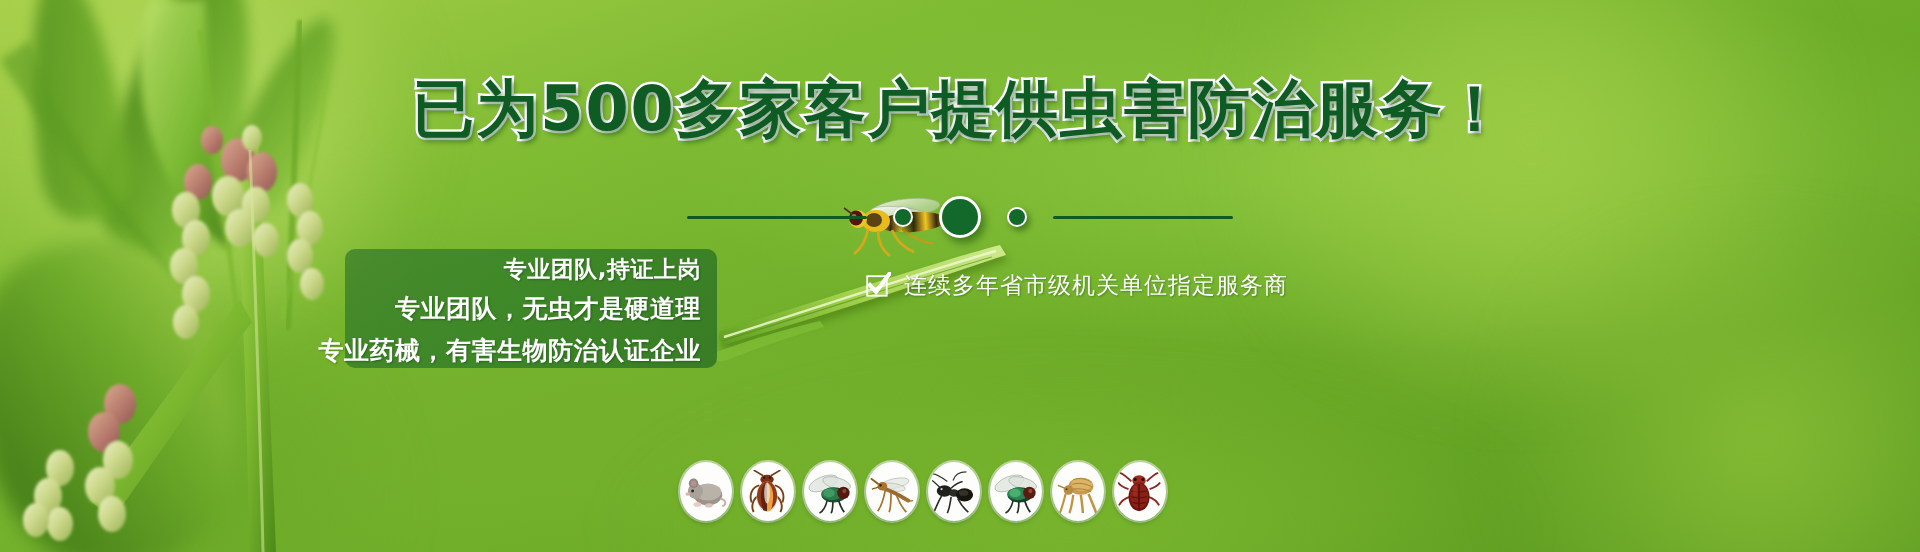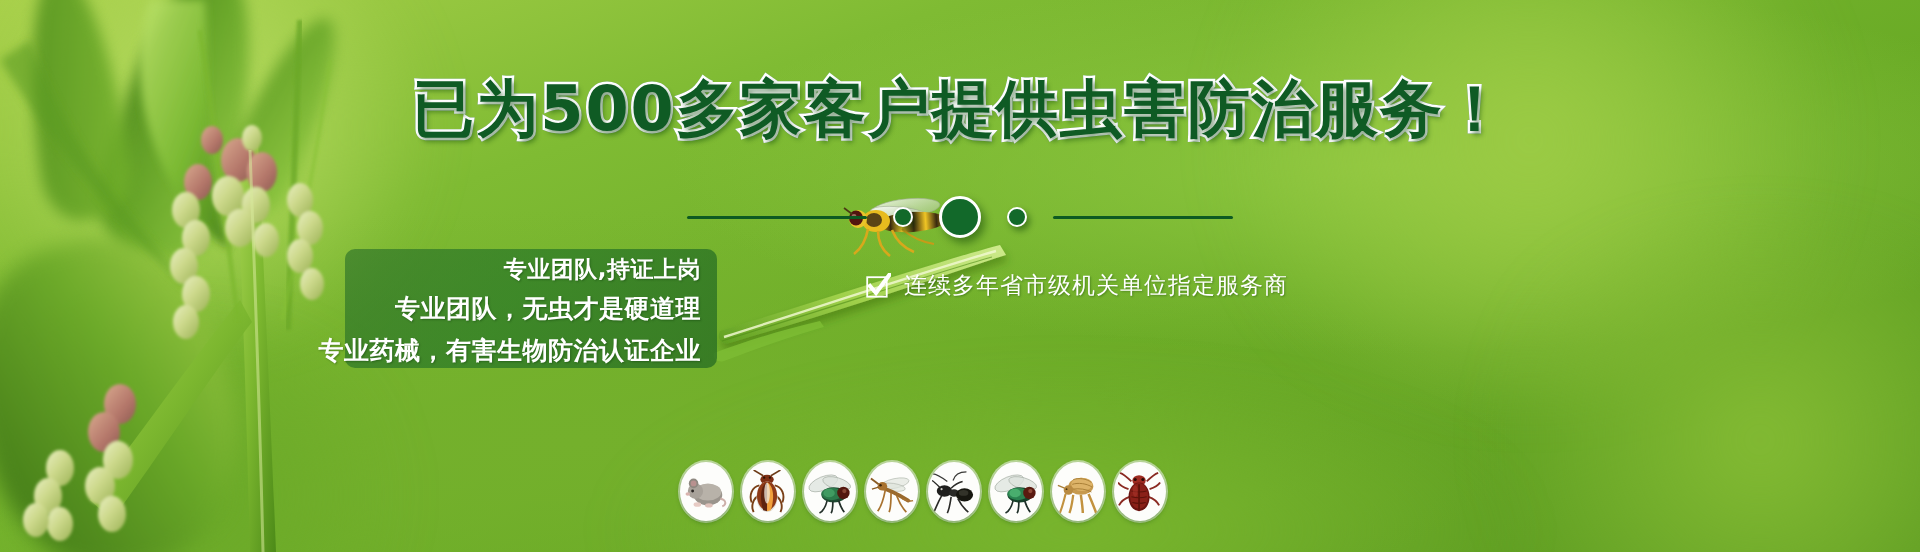--- a/index.html
+++ b/index.html
@@ -99,21 +99,21 @@
   }
   .claim-1 { font-size:23px; line-height:34px; letter-spacing:.5px; }
   .claim-2 { font-size:25px; line-height:38px; letter-spacing:.5px; }
   .claim-3 { font-size:25px; line-height:38px; letter-spacing:.5px; }
 
   
   #checklist {
     position:absolute; left:866px; top:272px;
     display:flex; flex-direction:column; gap:22px;
   }
-  .check-row { display:flex; align-items:center; gap:13px; }
+  .check-row { display:flex; gap:13px; }
   .check-box { width:25px; height:25px; flex:0 0 25px; position:relative; }
   .check-label {
     color:#ffffff; font-size:23px; line-height:26px; letter-spacing:1px;
     white-space:nowrap;
     font-family:"DejaVu Sans","Liberation Sans",sans-serif;
     text-shadow:1px 1px 2px rgba(0,45,0,.35);
   }
 
   
   #hoverfly { position:absolute; left:840px; top:196px; width:130px; height:70px; pointer-events:none; }

